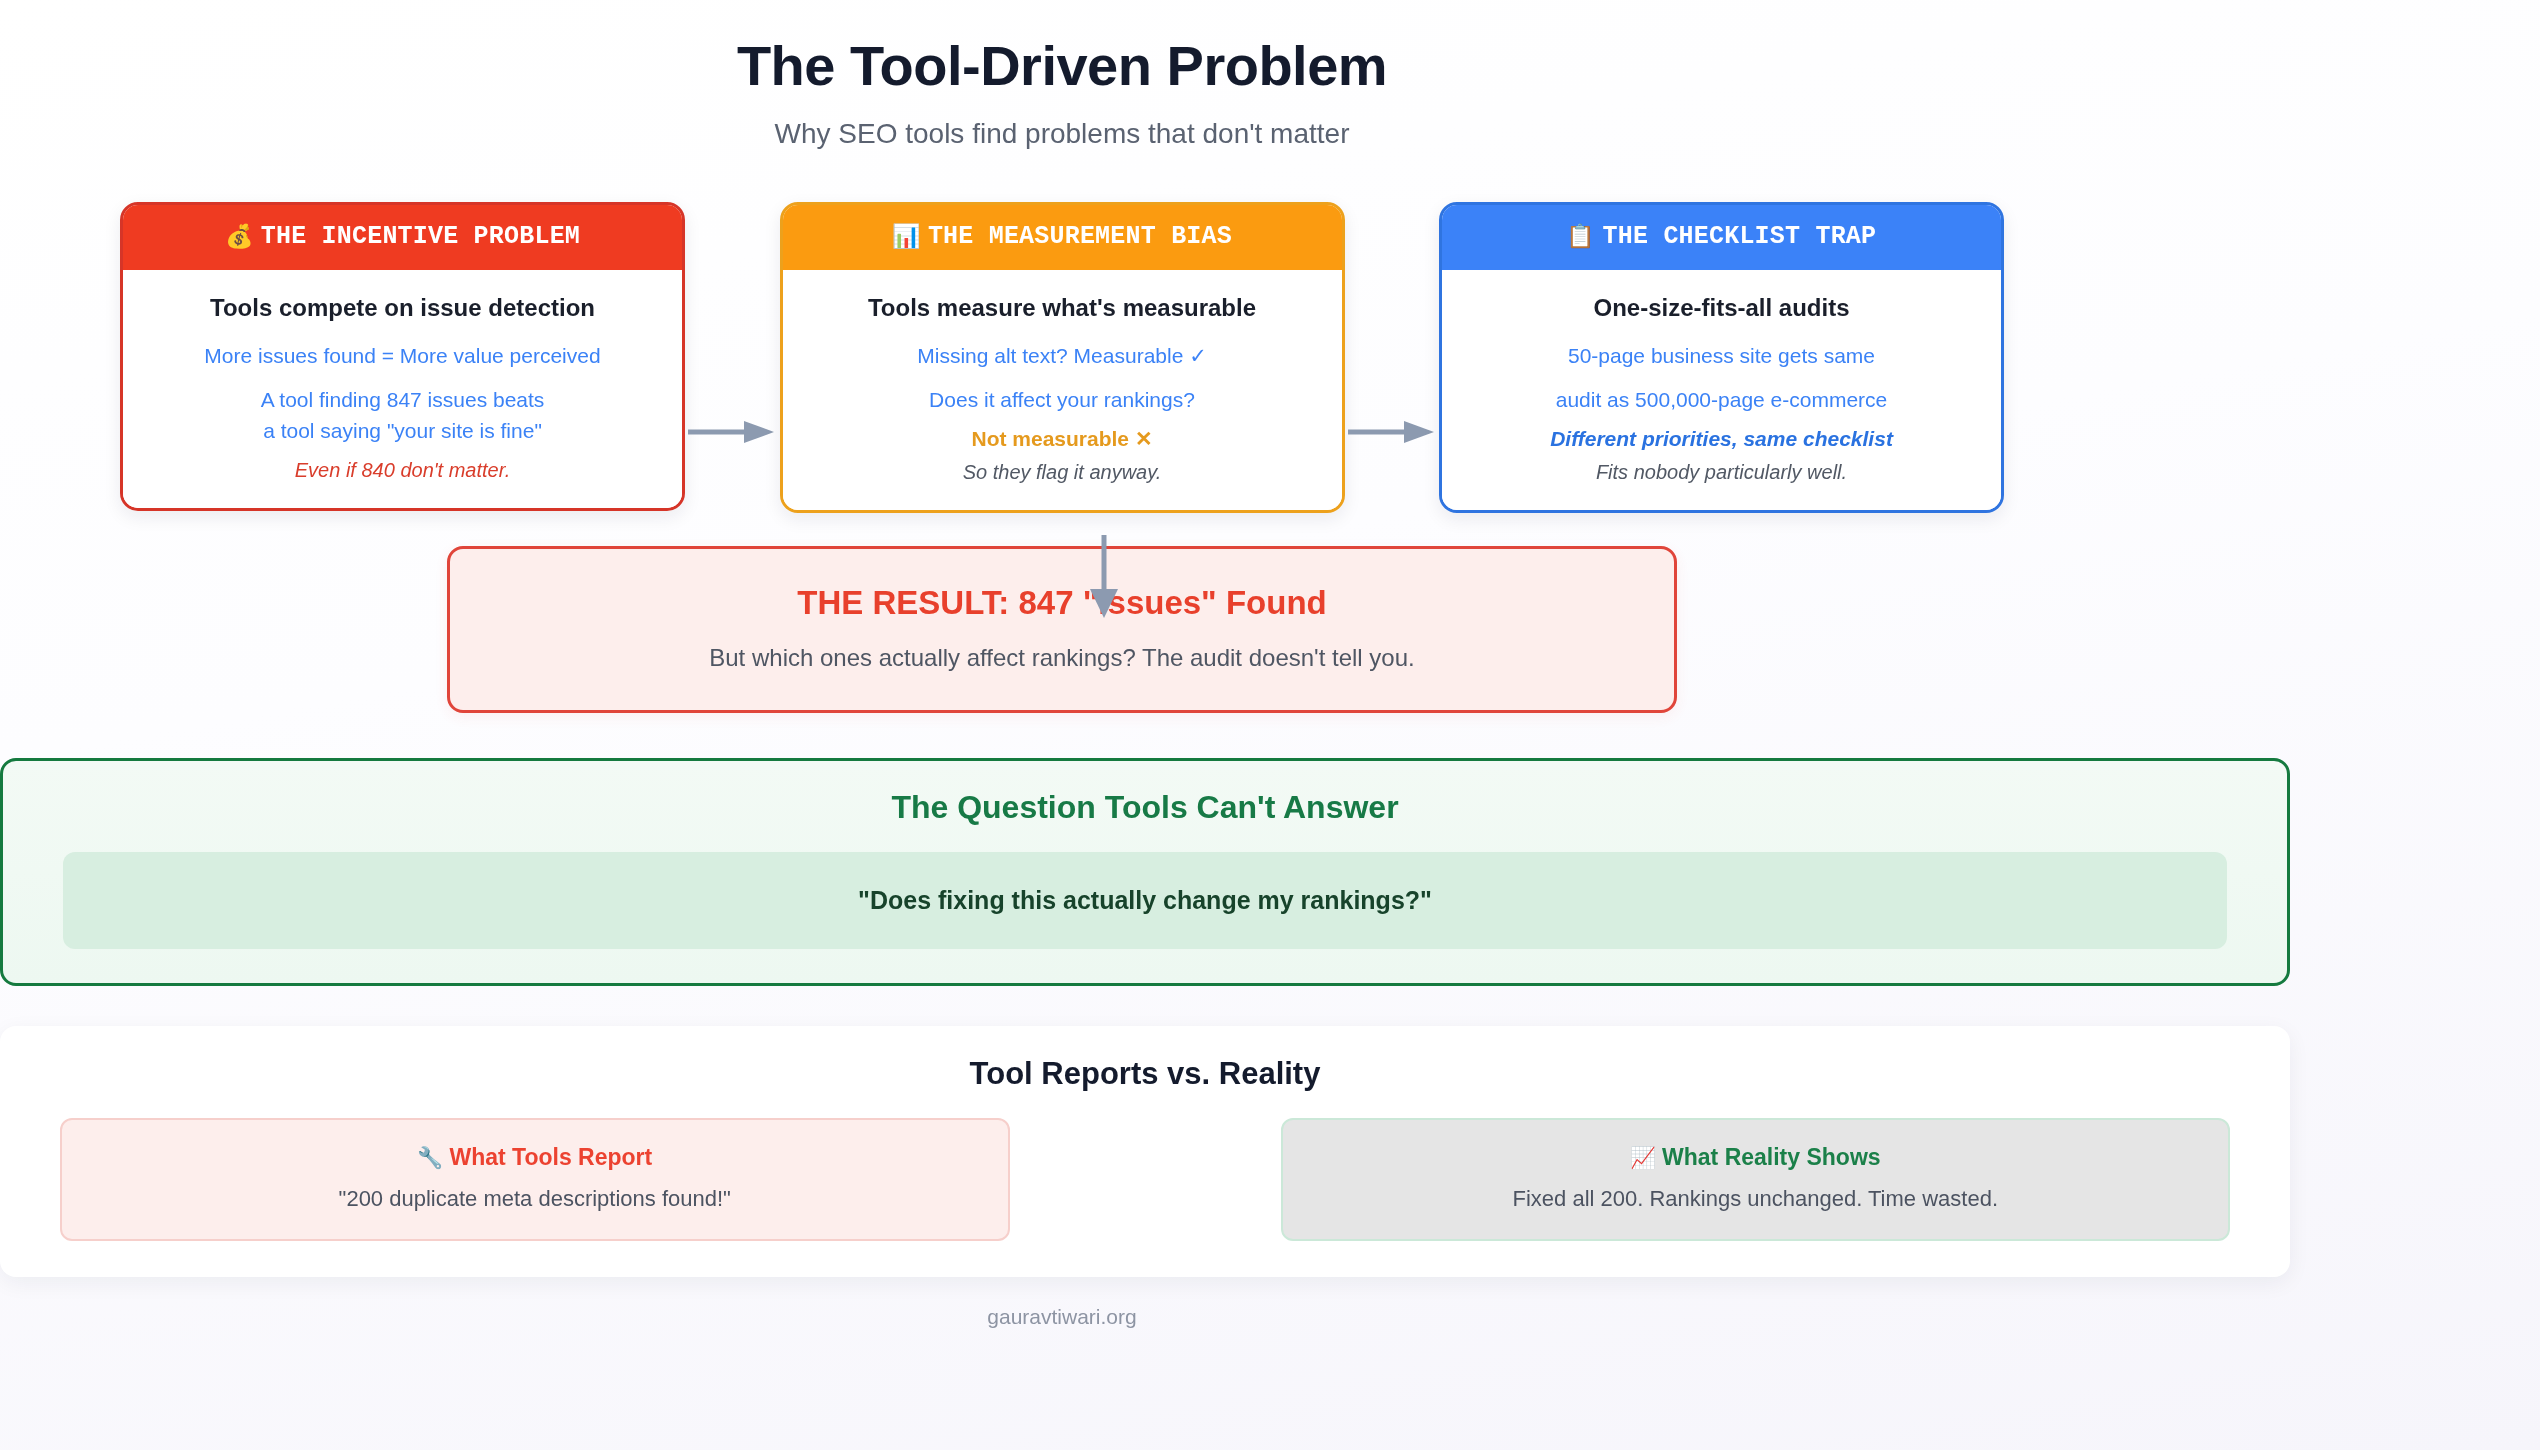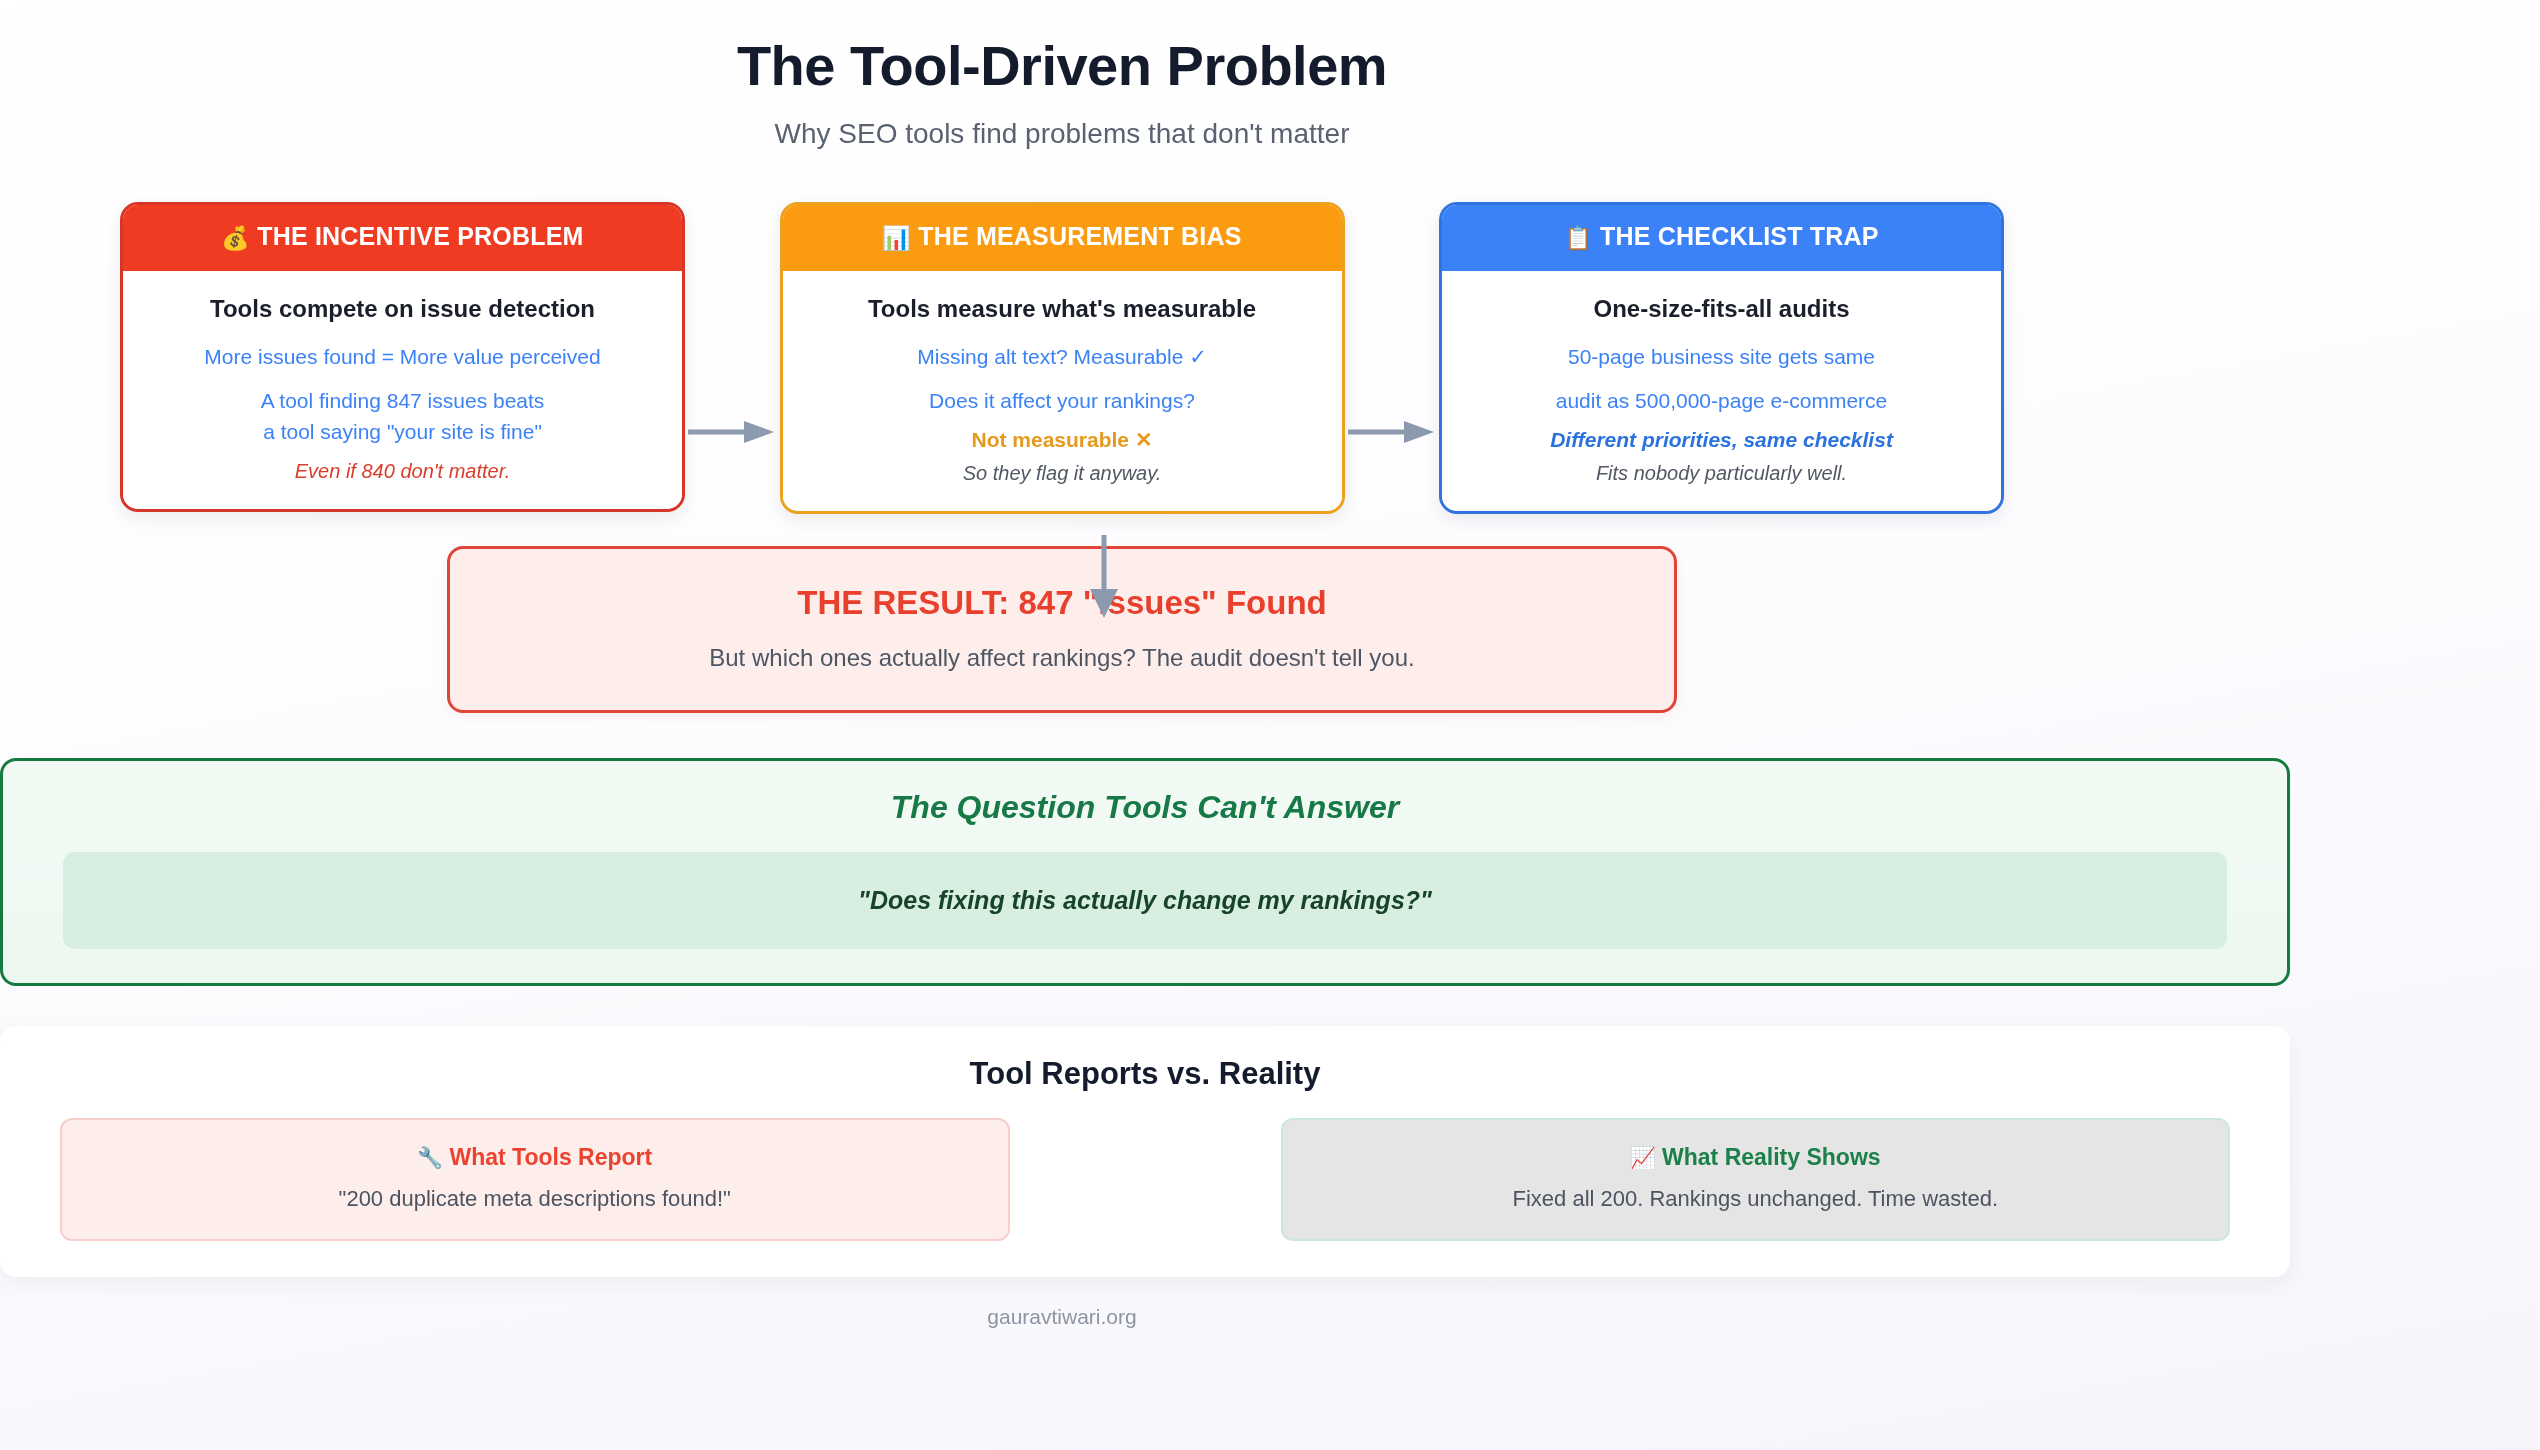--- a/index.html
+++ b/index.html
@@ -63,20 +63,21 @@
     box-shadow: 0 6px 18px rgba(20,27,45,0.08);
   }
   .flow-card .card-head {
     text-align: center;
     padding: 17px 10px 19px;
     font-size: 25px;
     font-weight: 700;
     letter-spacing: 0.2px;
     color: #ffffff;
     white-space: nowrap;
+    font-family: Liberation Mono, monospace;
   }
   .flow-card .card-head .emoji {
     font-size: 23px;
     margin-right: 7px;
     vertical-align: -1px;
   }
   .flow-card .card-body {
     background: #ffffff;
     padding: 24px 22px 26px;
     text-align: center;
@@ -162,21 +163,20 @@
   }
 
   
   .green-panel {
     margin: 45px auto 0;
     width: 2290px;
     background: linear-gradient(180deg, #f3faf5 0%, #edf8f1 100%);
     border: 3px solid #157a3f;
     border-radius: 16px;
     padding: 28px 60px 34px;
-    font-style: italic;
   }
   .green-panel .panel-title {
     text-align: center;
     font-size: 32px;
     font-weight: 700;
     color: #177a46;
     margin-bottom: 26px;
   }
   .green-cols {
     display: flex;

